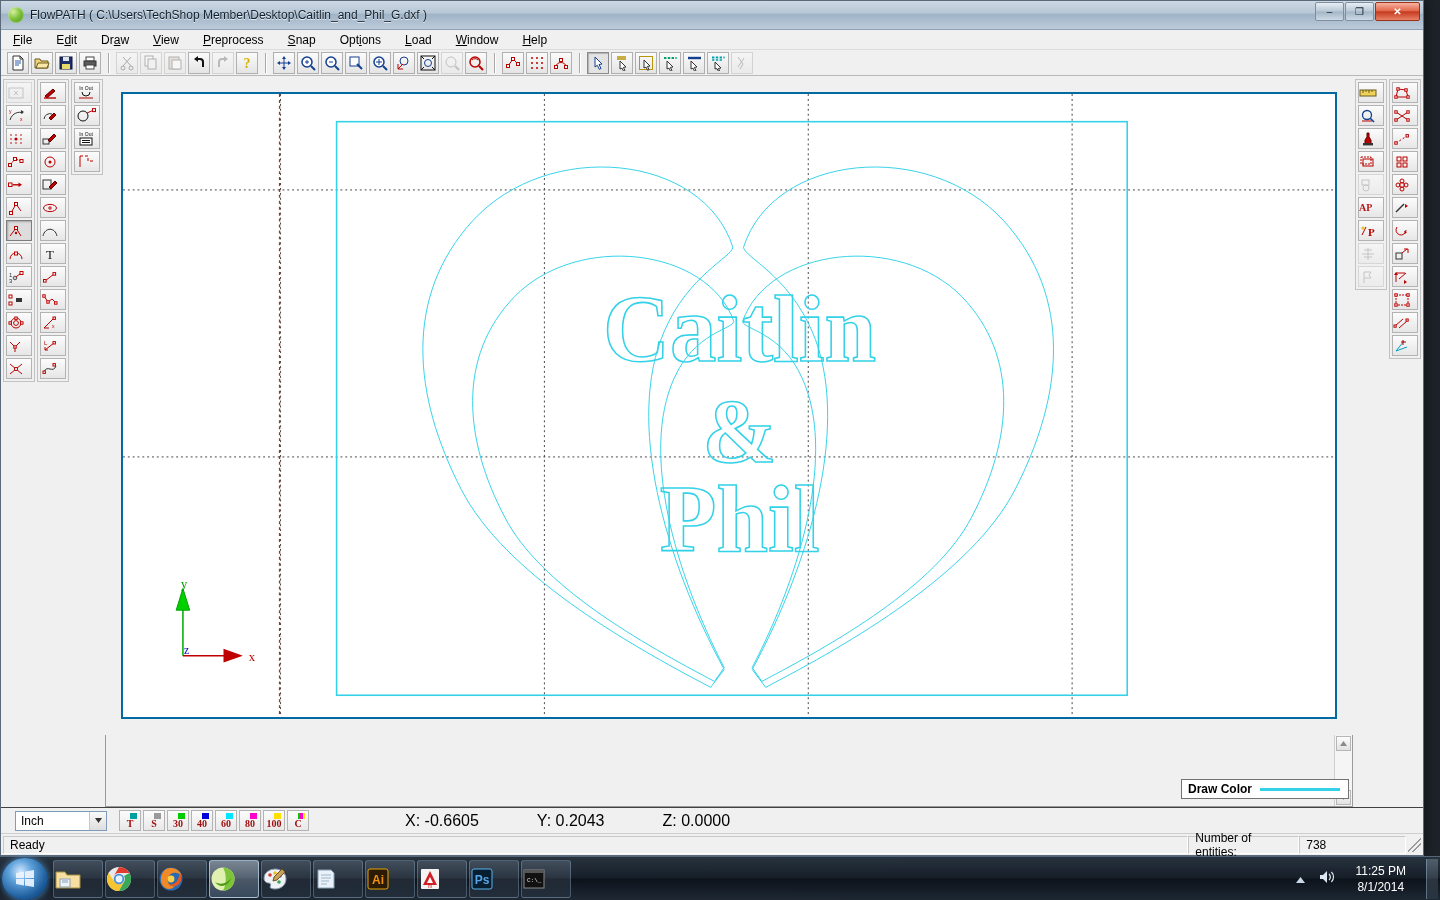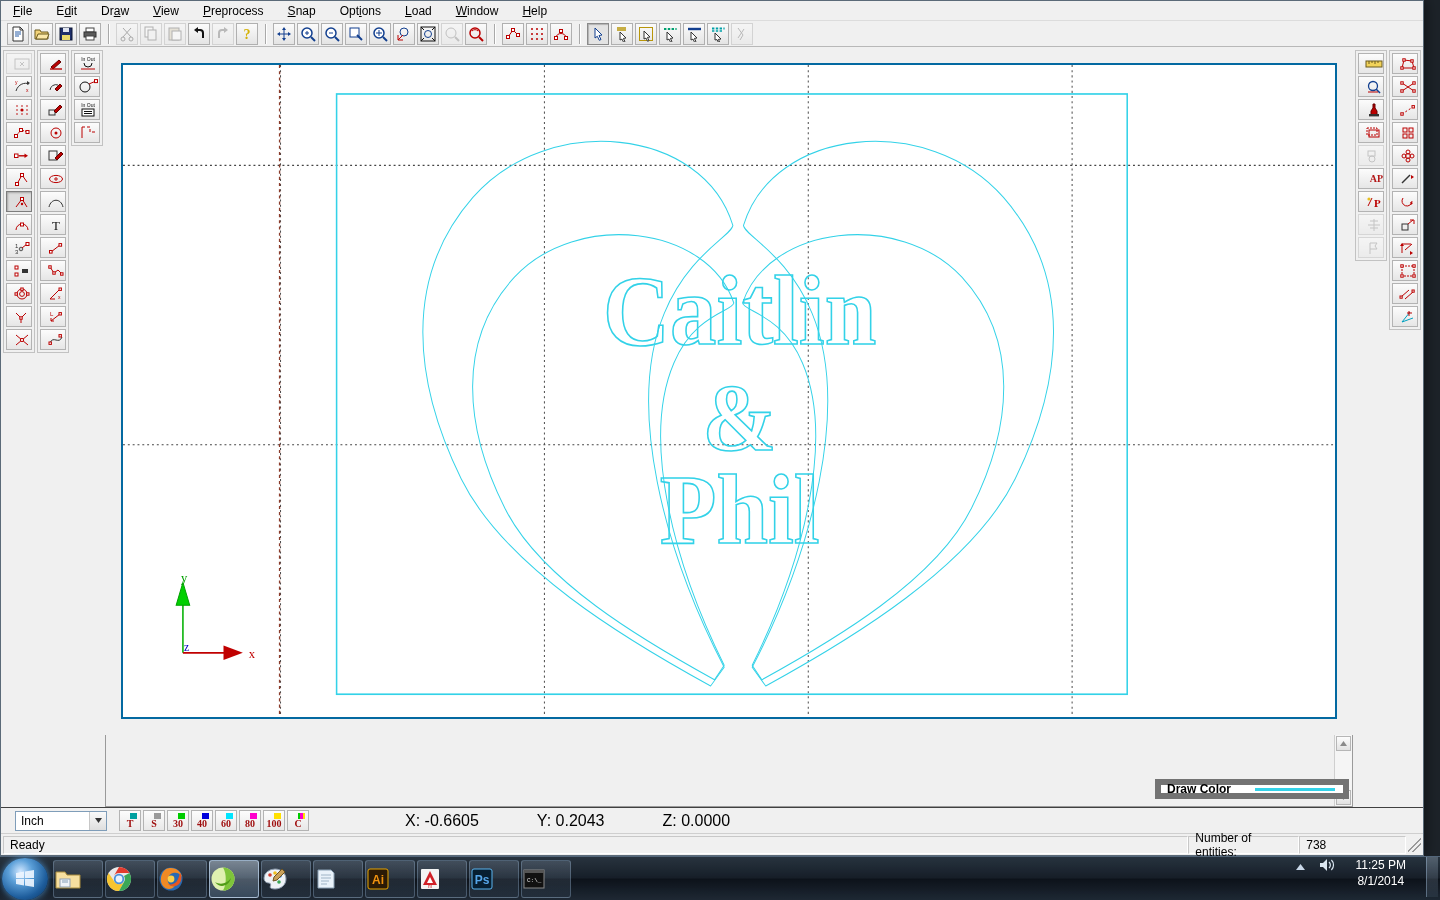--- a/index.html
+++ b/index.html
@@ -87,21 +87,21 @@
   #bodyrow { flex:1 1 auto; display:flex; min-height:0; background:#f0f0f0; }
 
   .rail { background:#f0f0f0; padding:3px 2px; display:flex; gap:2px; align-items:flex-start; }
   .railcol {
     display:flex; flex-direction:column; gap:2px;
     border:1px solid #c2c2c2; padding:2px; background:#f0f0f0;
   }
   .vbtn {
     width:26px; height:21px; border:1px solid #b3b3b3;
     background:linear-gradient(#fcfcfc,#e6e6e6);
-    display:flex; align-items:center; justify-content:flex-end;
+    display:flex; align-items:center; justify-content:flex-start;
   }
   .vbtn.active { border:1px solid #7d7d7d; background:#ddd; box-shadow:inset 1px 1px 2px rgba(0,0,0,.25); }
   .vbtn.disabled { opacity:.42; }
   .vbtn svg { display:block; }
   .vbtn .txt { font-size:10px; font-weight:bold; color:#b31616; font-family:"Liberation Serif", serif; line-height:1; }
 
   
   #canvaswrap { flex:1 1 auto; display:flex; flex-direction:column; min-width:0; }
   #canvas {
     flex:1 1 auto; position:relative; background:#fff;
@@ -122,22 +122,22 @@
   }
   .sbtn {
     width:15px; height:15px; border:1px solid #b6b6b6;
     background:linear-gradient(#fdfdfd,#e2e2e2);
     display:flex; align-items:center; justify-content:center;
   }
 
   
   #drawcolor {
     position:absolute; right:74px; bottom:56px;
-    height:20px; display:flex; align-items:center; gap:24px;
-    background:#fff; border:6px solid #737373; padding:0 8px 0 6px;
+    height:20px; display:flex; align-items:center; gap:8px;
+    background:#fff; border:1px solid #737373; padding:0 8px 0 6px;
     font-size:12px; font-weight:bold; color:#000;
   }
   #drawcolor .swatch { width:80px; height:3px; }
 
   
   #statusbar1 {
     flex:0 0 26px; display:flex; align-items:center; gap:0;
     background:#f0f0f0; border-top:1px solid #404040; padding:0 4px;
   }
   #unitsel {
@@ -202,33 +202,42 @@
     width:50px; height:38px; margin:0 1px;
     border:1px solid rgba(160,190,220,.32); border-radius:3px;
     background:linear-gradient(to bottom, rgba(200,220,245,.18), rgba(90,120,150,.10));
     display:flex; align-items:center; 
   }
   .tbitem.active {
     background:linear-gradient(to bottom, rgba(225,240,255,.45), rgba(130,170,210,.28));
     border-color:rgba(200,225,250,.65);
   }
   #tray {
-    position:absolute; right:0; top:0; height:44px; display:flex; align-items:flex-start; gap:12px; padding-right:2px;
+    position:absolute; right:0; top:0; height:44px; display:flex; align-items:center; gap:12px; padding-right:2px;
   }
   #clock { color:#fff; font-size:12px; text-align:center; line-height:16px; padding:0 8px; }
   #showdesk { width:12px; height:40px; border-left:1px solid rgba(170,200,230,.4);
     background:linear-gradient(to bottom, rgba(210,230,250,.25), rgba(120,150,180,.12)); }
 </style>
 </head>
 <body>
 
 <div id="desktop"></div>
 
 <div id="app-window">
 
+  <div id="titlebar">
+    <div class="t-icon"></div>
+    <div class="t-text">FlowPATH ( C:\Users\TechShop Member\Desktop\Caitlin_and_Phil_G.dxf )</div>
+    <div class="wbtns">
+      <div class="wbtn">–</div>
+      <div class="wbtn">❐</div>
+      <div class="wbtn close">✕</div>
+    </div>
+  </div>
 
   <div id="menubar">
     <div class="mi"><u>F</u>ile</div>
     <div class="mi">E<u>d</u>it</div>
     <div class="mi">Dr<u>a</u>w</div>
     <div class="mi"><u>V</u>iew</div>
     <div class="mi"><u>P</u>reprocess</div>
     <div class="mi"><u>S</u>nap</div>
     <div class="mi">Opt<u>i</u>ons</div>
     <div class="mi"><u>L</u>oad</div>

